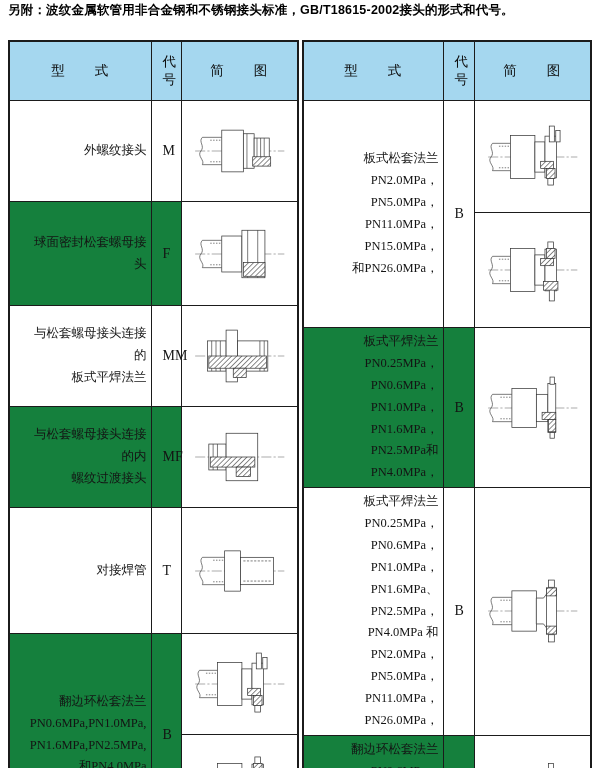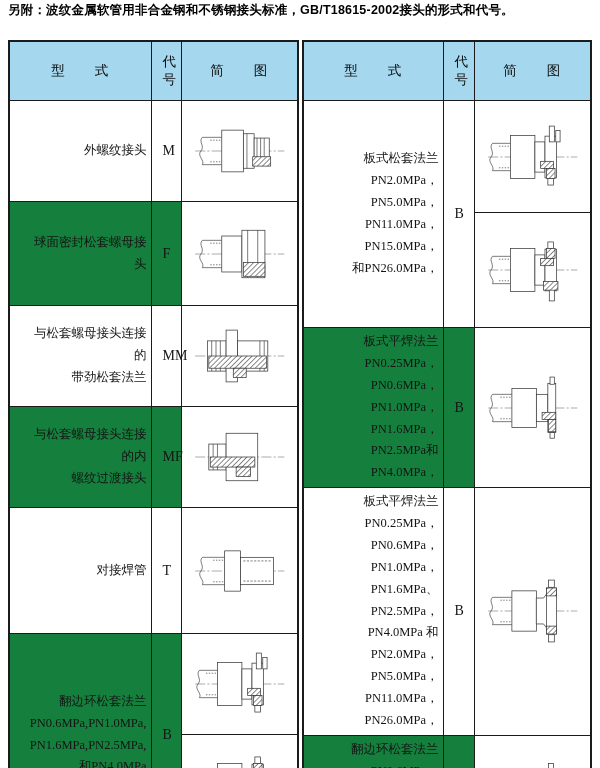--- a/index.html
+++ b/index.html
@@ -103,21 +103,21 @@
                 <rect x="40" y="21" width="28" height="50" fill="#fff" stroke="#333" stroke-width="1"></rect>
                 <rect x="68" y="13" width="32" height="66" fill="#fff" stroke="#333" stroke-width="1"></rect>
                 <path d="M76 13 V79 M90 13 V79" stroke="#333" stroke-width="0.9" fill="none"></path>
                 <rect x="70" y="58" width="30" height="19" fill="url(#h2)" stroke="#333" stroke-width="1"></rect>
               </svg>
             </div>
           </td>
     </tr>
     <tr style="height:96px">
       <td class="type">与松套螺母接头连接的
-带劲松套法兰</td>
+板式平焊法兰</td>
       <td class="code">MM</td>
       <td class="diag">
             <div class="dwrap">
               <svg viewBox="0 0 130 92" width="110" height="78">
                 <defs>
                   <pattern id="h3" patternUnits="userSpaceOnUse" width="5" height="5" patternTransform="rotate(45)">
                     <rect width="5" height="5" fill="#fff"></rect>
                     <line x1="0" y1="0" x2="0" y2="5" stroke="#333" stroke-width="1.6"></line>
                   </pattern>
                 </defs>

